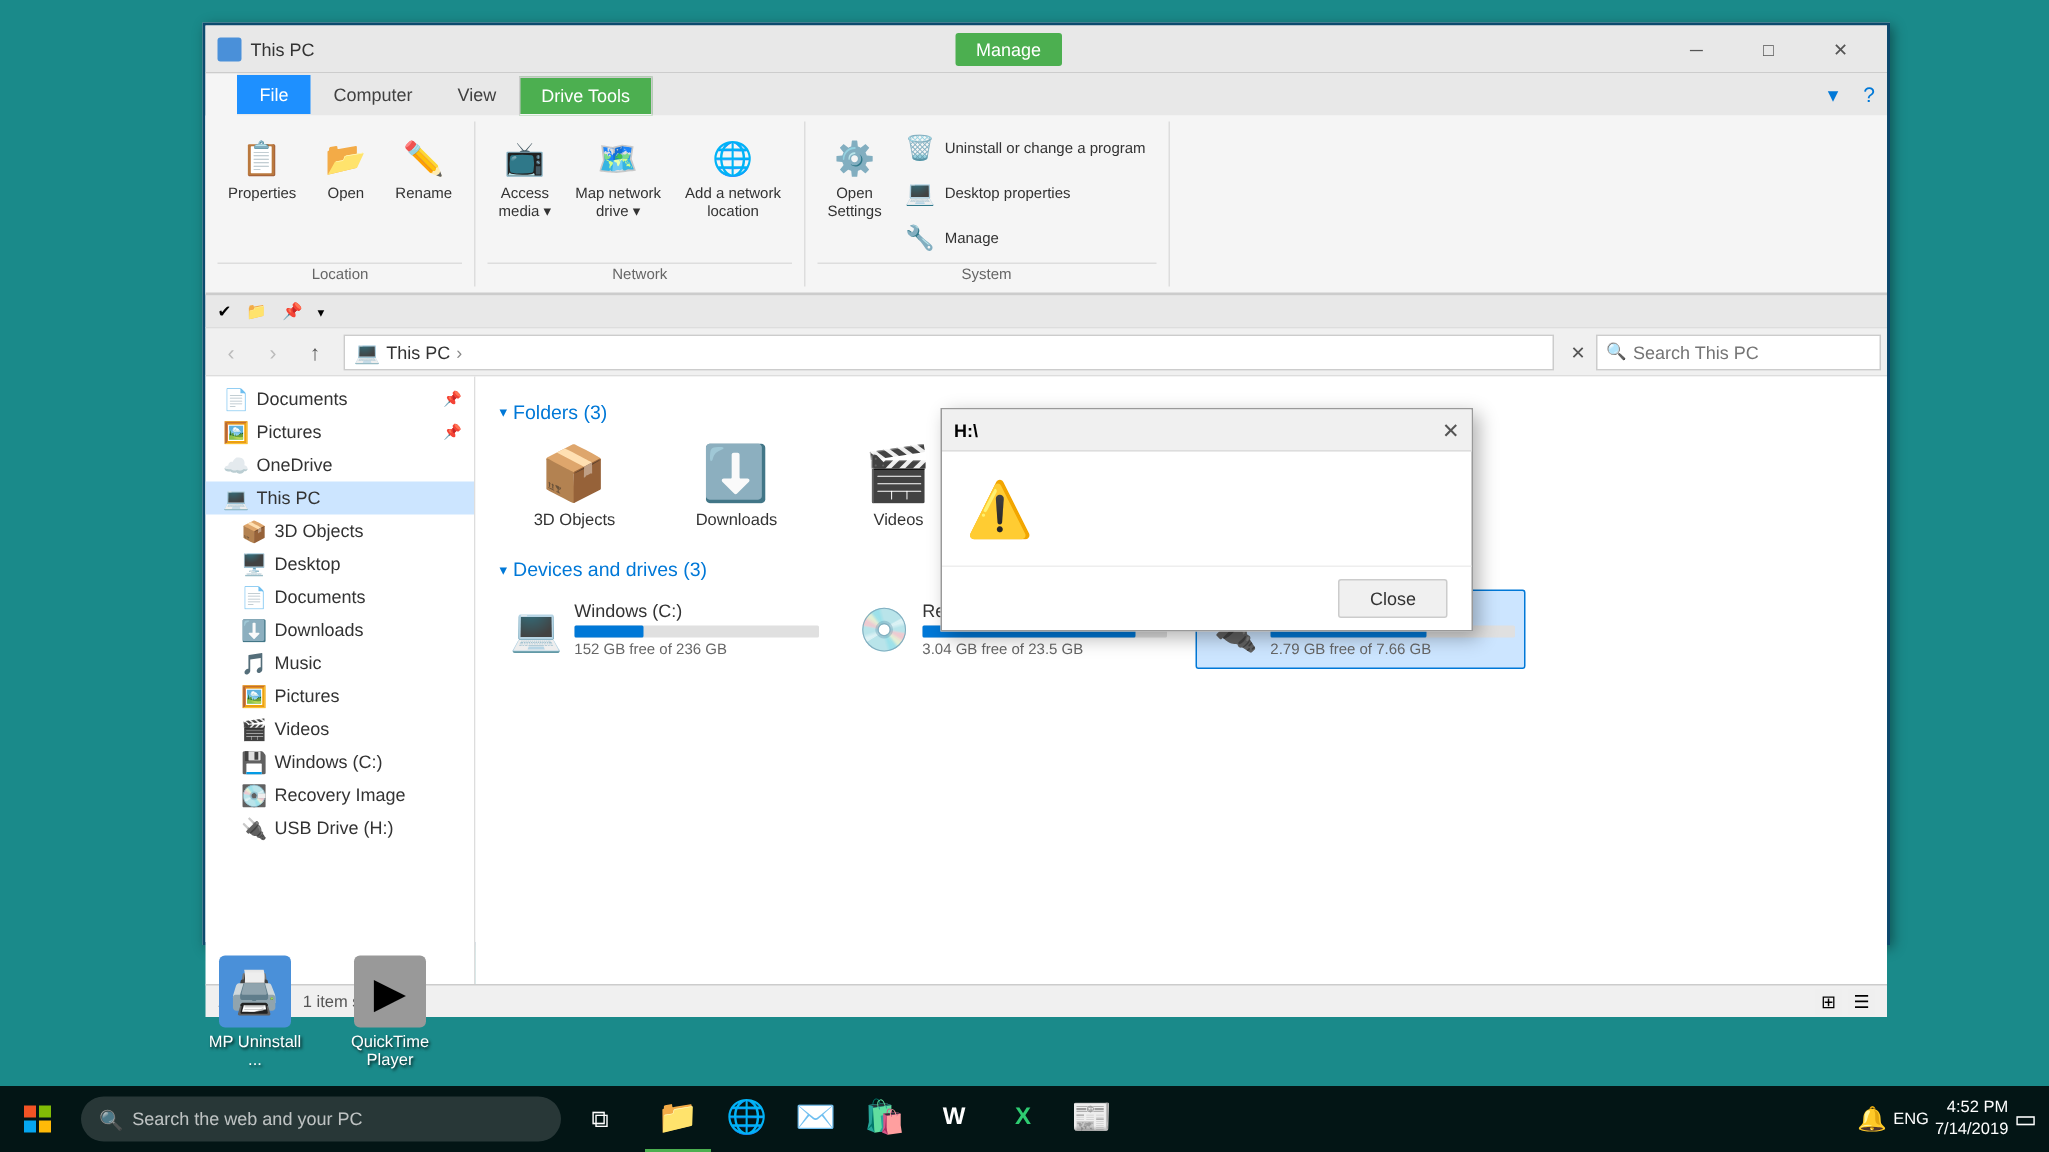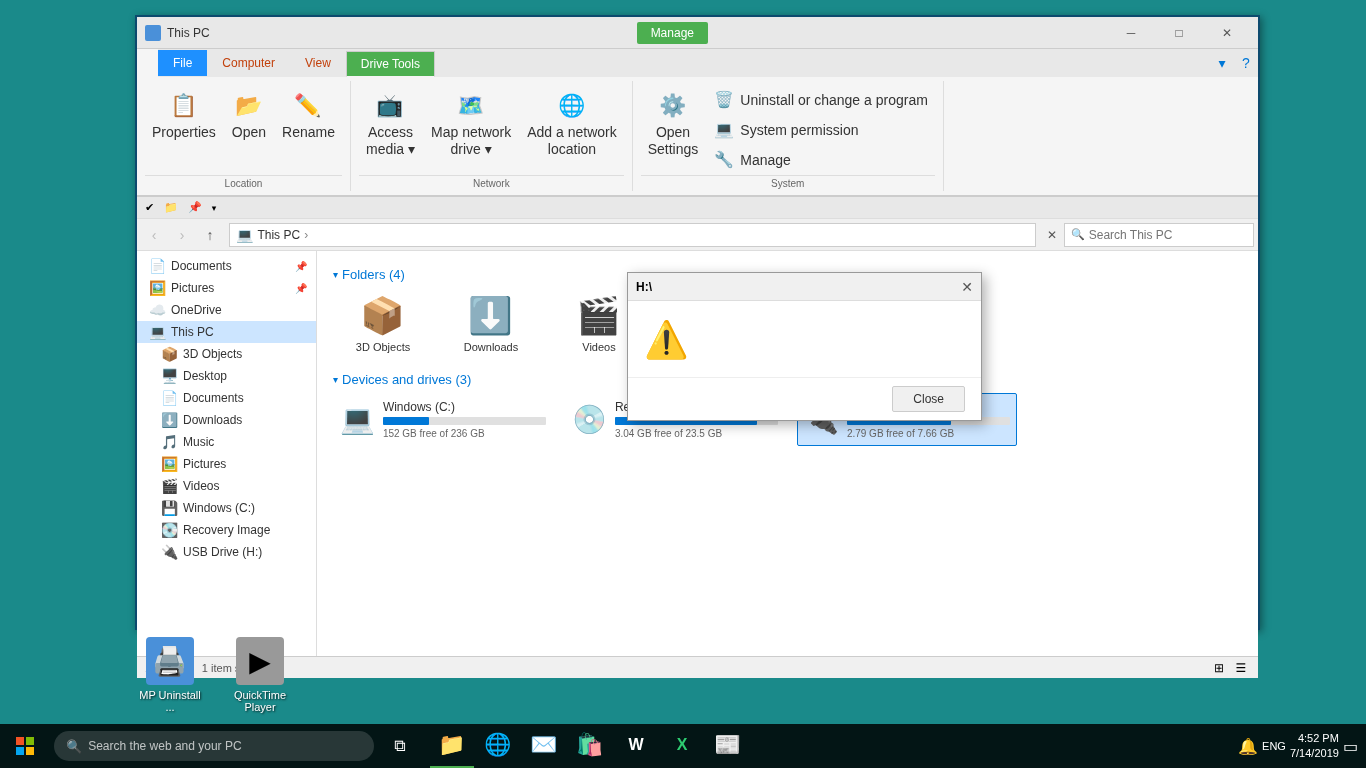--- a/index.html
+++ b/index.html
@@ -13,32 +13,32 @@
     .title-bar-left { display: flex; align-items: center; gap: 6px; }
     .title-icon { width: 16px; height: 16px; background: #4a90d9; border-radius: 2px; }
     .title-text { font-size: 12px; color: #333; }
     .title-bar-controls { display: flex; gap: 2px; }
     .title-btn { width: 46px; height: 32px; border: none; background: transparent; cursor: pointer; font-size: 12px; color: #555; display: flex; align-items: center; justify-content: center; }
     .manage-btn { background: #4caf50; color: white; padding: 4px 14px; border: none; font-size: 12px; border-radius: 2px; margin-right: 400px; cursor: pointer; }
 
     
     .ribbon { background: #f5f5f5; border-bottom: 1px solid #ccc; }
     .ribbon-tabs { display: flex; align-items: center; padding-left: 0; background: #e8e8e8; margin-left: 21px; }
-    .ribbon-tab { padding: 5px 14px; font-size: 12px; cursor: pointer; border: 1px solid transparent; color: #c2410c; }
+    .ribbon-tab { padding: 5px 14px; font-size: 12px; cursor: pointer; border: 1px solid transparent; color: #404040; }
     .ribbon-tab.active { background: #f5f5f5; border-color: #ccc; border-bottom-color: #f5f5f5; margin-bottom: -1px; }
     .ribbon-tab.file { background: #1e90ff; color: white; padding: 5px 14px; }
     .ribbon-tab.manage-tab { background: #4caf50; color: white; }
 
     .ribbon-content { display: flex; align-items: stretch; padding: 4px 8px; gap: 4px; background: #f5f5f5; border-bottom: 1px solid #ccc; min-height: 90px; }
     .ribbon-group { display: flex; flex-direction: column; align-items: stretch; border-right: 1px solid #ddd; padding-right: 8px; margin-right: 4px; }
     .ribbon-group-items { display: flex; gap: 2px; flex: 1; align-items: flex-start; padding-top: 4px; }
     .ribbon-group-label { font-size: 10px; color: #666; text-align: center; padding: 2px 0; border-top: 1px solid #ddd; margin-top: 2px; }
     .ribbon-item { display: flex; flex-direction: column; align-items: center; padding: 4px 6px; cursor: pointer; border: 1px solid transparent; border-radius: 2px; min-width: 48px; }
     .ribbon-item-icon { width: 32px; height: 32px; display: flex; align-items: center; justify-content: center; font-size: 22px; }
-    .ribbon-item-label { font-size: 14px; text-align: center; color: #333; margin-top: 2px; line-height: 1.2; }
+    .ribbon-item-label { font-size: 10px; text-align: center; color: #333; margin-top: 2px; line-height: 1.2; }
     .ribbon-item-wide { flex-direction: row; min-width: 160px; align-items: center; gap: 6px; padding: 3px 6px; }
     .ribbon-item-wide .ribbon-item-icon { width: 20px; height: 20px; font-size: 16px; }
     .ribbon-group-wide { display: flex; flex-direction: column; justify-content: center; gap: 2px; }
 
     
     .toolbar { height: 32px; background: #f0f0f0; display: flex; align-items: center; padding: 0 4px; border-bottom: 1px solid #ddd; gap: 2px; }
     .toolbar-nav-btn { width: 26px; height: 26px; border: none; background: transparent; cursor: pointer; display: flex; align-items: center; justify-content: center; font-size: 14px; color: #555; border-radius: 2px; }
     .toolbar-nav-btn.disabled { color: #bbb; cursor: default; }
     .address-bar { flex: 1; height: 24px; border: 1px solid #ccc; background: white; padding: 0 6px; display: flex; align-items: center; font-size: 12px; margin: 0 4px; }
     .address-bar-text { color: #333; }
@@ -185,21 +185,21 @@
             <div class="ribbon-item-icon">⚙️</div>
             <div class="ribbon-item-label">Open<br>Settings</div>
           </div>
           <div class="ribbon-group-wide">
             <div class="ribbon-item ribbon-item-wide">
               <div class="ribbon-item-icon">🗑️</div>
               <div class="ribbon-item-label">Uninstall or change a program</div>
             </div>
             <div class="ribbon-item ribbon-item-wide">
               <div class="ribbon-item-icon">💻</div>
-              <div class="ribbon-item-label">System permission</div>
+              <div class="ribbon-item-label">Desktop properties</div>
             </div>
             <div class="ribbon-item ribbon-item-wide">
               <div class="ribbon-item-icon">🔧</div>
               <div class="ribbon-item-label">Manage</div>
             </div>
           </div>
         </div>
         <div class="ribbon-group-label">System</div>
       </div>
     </div>
@@ -288,21 +288,21 @@
       <div class="sidebar-item" style="padding-left:24px;">
         <span class="sidebar-item-icon">🔌</span>
         <span class="sidebar-item-text">USB Drive (H:)</span>
       </div>
     </div>
 
     <div class="content">
 
       <div class="section-header">
         <span class="chevron">▾</span>
-        <span>Folders (4)</span>
+        <span>Folders (3)</span>
       </div>
       <div class="folders-grid">
         <div class="folder-item">
           <span class="folder-icon">📦</span>
           <span class="folder-name">3D Objects</span>
         </div>
         <div class="folder-item">
           <span class="folder-icon">⬇️</span>
           <span class="folder-name">Downloads</span>
         </div>

